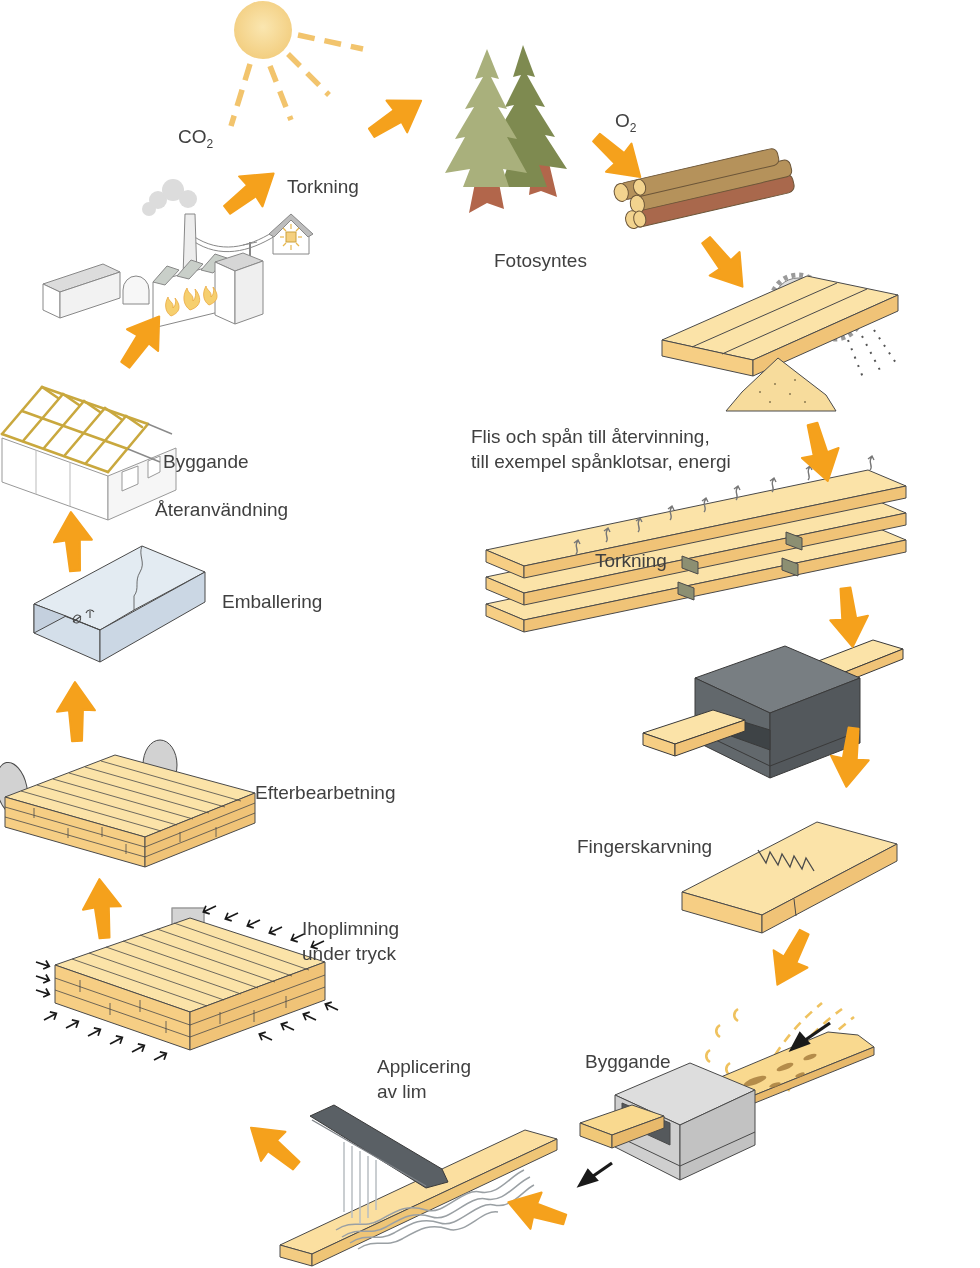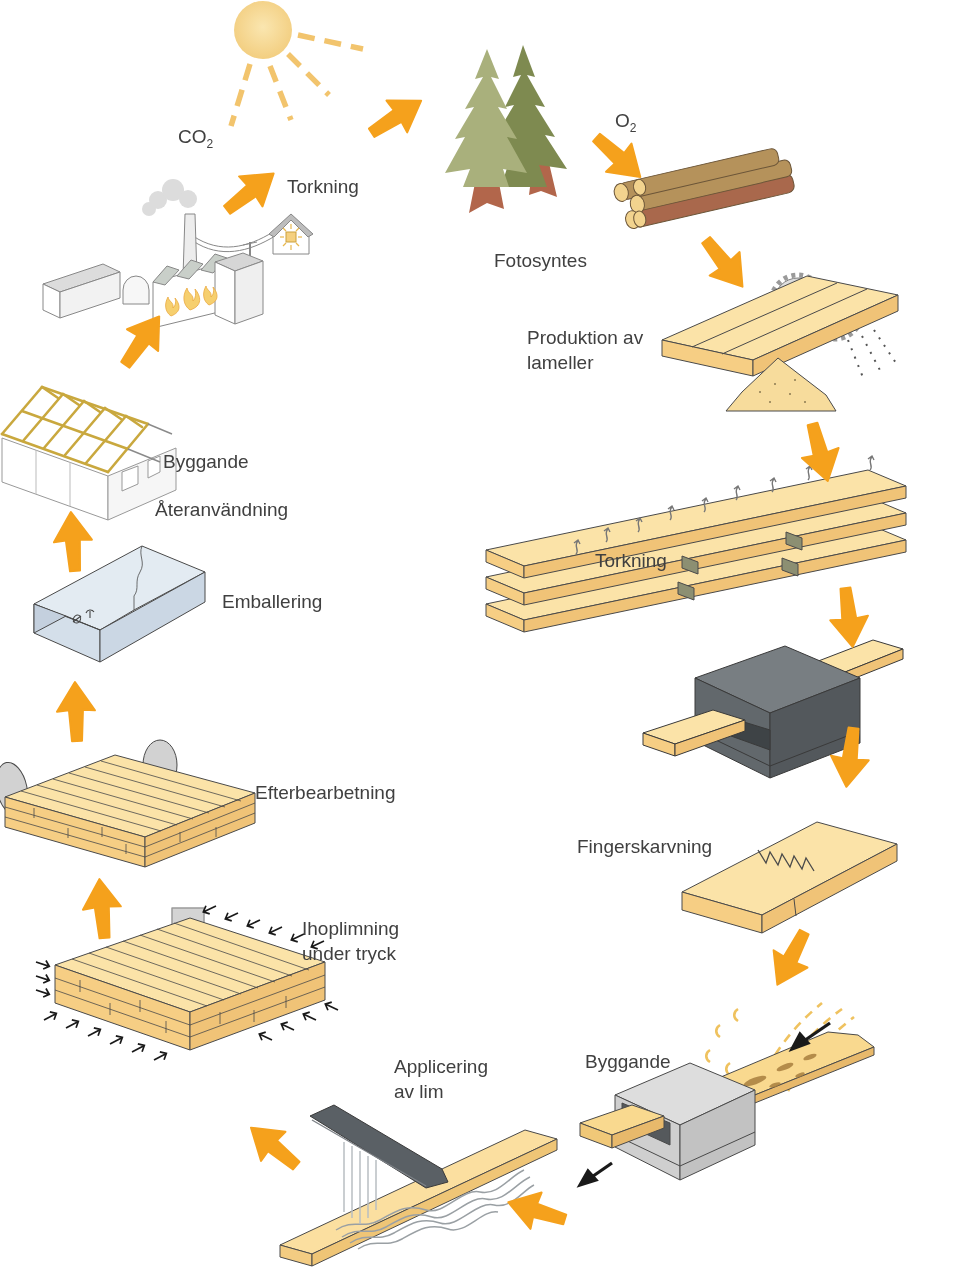--- a/index.html
+++ b/index.html
@@ -449,26 +449,26 @@
       <use href="#arrowShape"></use>
     </svg>
   <svg class="arr" style="left:218px;top:170px;transform:rotate(-38deg)">
       <use href="#arrowShape"></use>
     </svg>
 
   <div class="lbl" style="left:178px;top:124px"><span>CO</span><span class="sub">2</span></div>
   <div class="lbl" style="left:287px;top:174px">Torkning</div>
   <div class="lbl" style="left:615px;top:108px"><span>O</span><span class="sub">2</span></div>
   <div class="lbl" style="left:494px;top:248px">Fotosyntes</div>
-  <div class="lbl" style="left:527px;top:325px">Produktion av
-lameller</div>
+  <div class="lbl" style="left:471px;top:424px">Flis och spån till återvinning,
+till exempel spånklotsar, energi</div>
   <div class="lbl" style="left:595px;top:548px">Torkning</div>
   <div class="lbl" style="left:577px;top:834px">Fingerskarvning</div>
   <div class="lbl" style="left:585px;top:1049px">Byggande</div>
-  <div class="lbl" style="left:394px;top:1054px">Applicering
+  <div class="lbl" style="left:377px;top:1054px">Applicering
 av lim</div>
   <div class="lbl" style="left:302px;top:916px">Ihoplimning
 under tryck</div>
   <div class="lbl" style="left:255px;top:780px">Efterbearbetning</div>
   <div class="lbl" style="left:222px;top:589px">Emballering</div>
   <div class="lbl" style="left:163px;top:449px">Byggande</div>
   <div class="lbl" style="left:155px;top:497px">Återanvändning</div>
 
 </div>
 

